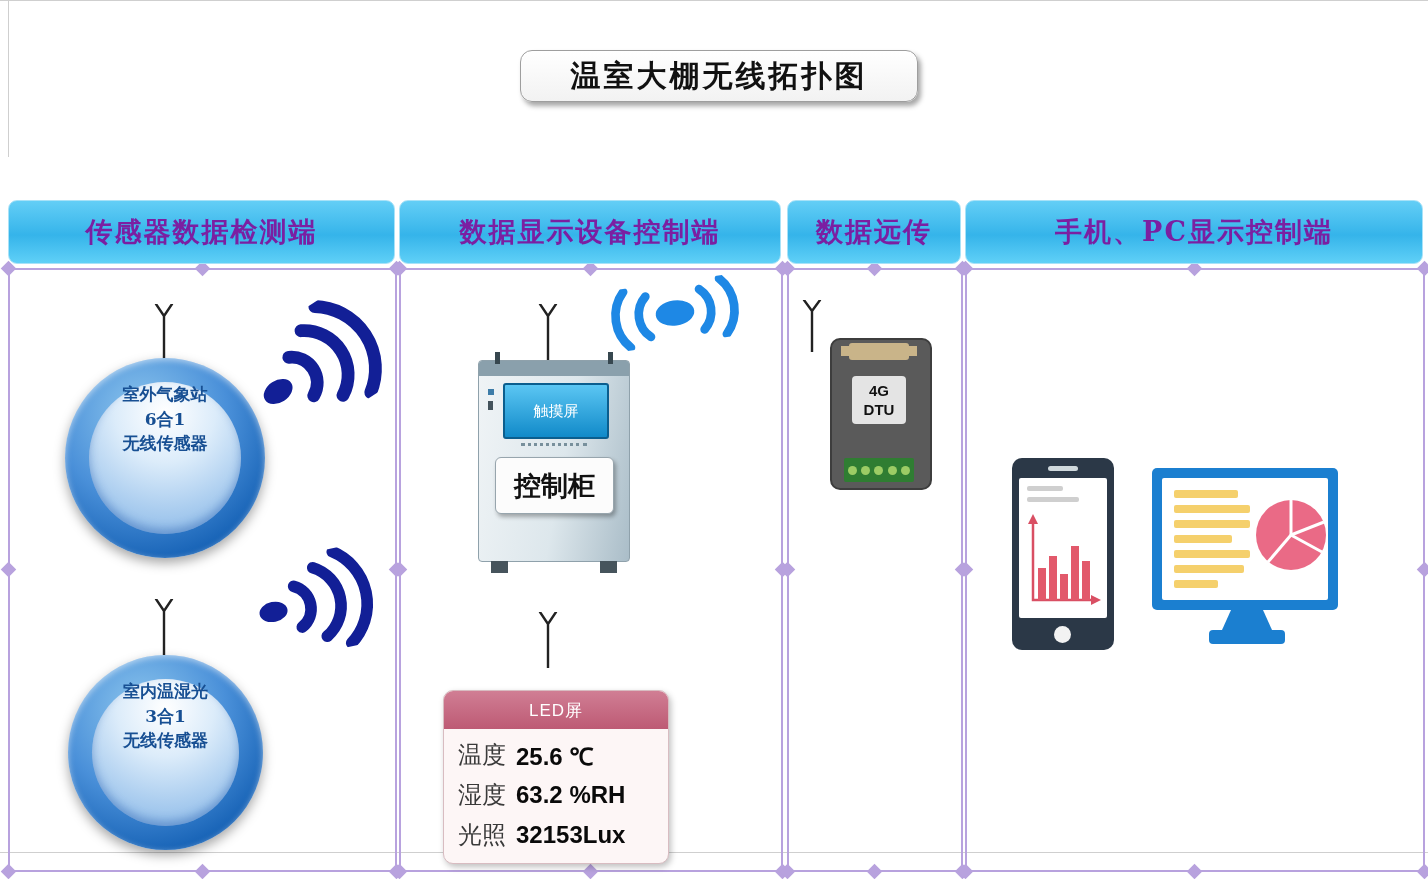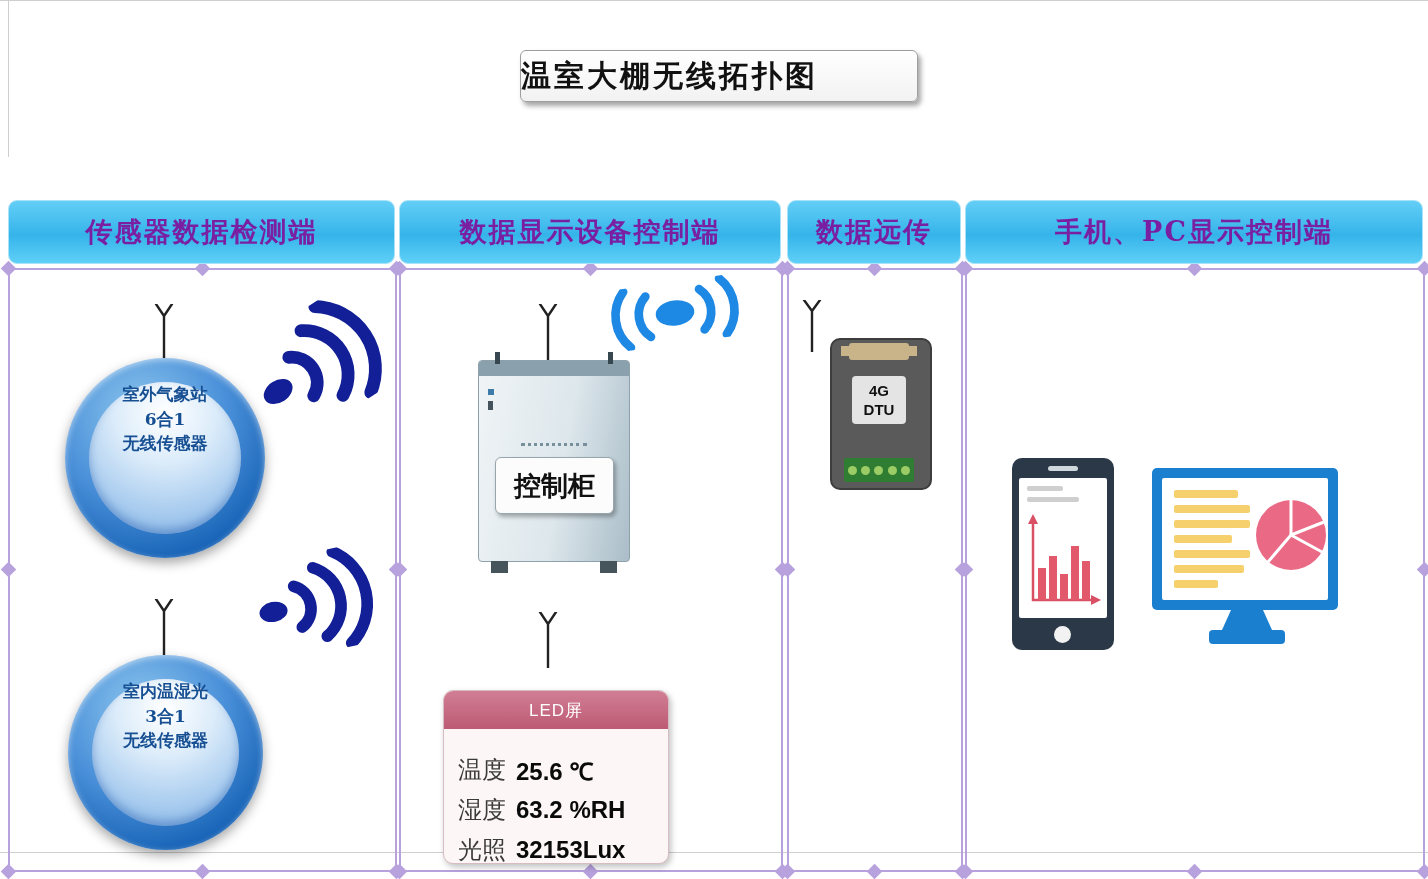--- a/index.html
+++ b/index.html
@@ -2,22 +2,22 @@
 <html><head>
 <meta charset="utf-8">
 <style>
   html,body{margin:0;padding:0;background:#fff;}
   .stage{position:relative;width:1428px;height:879px;background:#ffffff;overflow:hidden;
          font-family:"Liberation Sans",sans-serif;}
   .frame-line{position:absolute;background:#cfcfcf;z-index:0;}
 
   
   .title-box{position:absolute;left:520px;top:50px;width:396px;height:50px;
-    background:linear-gradient(#ffffff,#f2f2f2);border:1px solid #9e9e9e;border-radius:6px;
-    box-shadow:3px 4px 5px rgba(0,0,0,.35);display:flex;align-items:center;justify-content:flex-start;
+    background:linear-gradient(#ffffff,#f2f2f2);border:1px solid #9e9e9e;border-radius:12px;
+    box-shadow:3px 4px 5px rgba(0,0,0,.35);display:flex;align-items:center;justify-content:center;
     font:bold 30px "DejaVu Serif",serif;color:#111;letter-spacing:3px;z-index:3;}
 
   
   .col-header{position:absolute;top:200px;height:62px;border-radius:9px;
     background:linear-gradient(180deg,#63cef6 0%,#35b4ea 55%,#5fd0f7 100%);
     border:1px solid #a8e2f8;display:flex;align-items:center;justify-content:center;
     font:bold 27px "DejaVu Serif",serif;color:#7b1fa2;letter-spacing:2px;z-index:2;}
 
   
   .panel{position:absolute;top:268px;height:600px;border:2px solid #b8a2de;z-index:1;background:transparent;}
@@ -56,21 +56,21 @@
     font:bold 27px "DejaVu Serif",serif;color:#111;display:flex;align-items:center;justify-content:center;}
   .cab-foot{position:absolute;bottom:-12px;width:17px;height:12px;background:#46545c;}
 
   
   .led{position:absolute;left:443px;top:666px;width:224px;height:172px;border-radius:10px;
     background:#fdf6f6;border:1px solid #d8bcc1;box-shadow:2px 3px 6px rgba(0,0,0,.25);
     overflow:hidden;z-index:3;margin-top:24px;}
   .led-header{height:38px;background:linear-gradient(#d07e94,#bd5a74);color:#fff;
     font:17px "Liberation Sans",sans-serif;display:flex;align-items:center;justify-content:center;
     letter-spacing:1px;}
-  .led-body{padding:21px 0 0 14px;}
+  .led-body{padding:6px 0 0 14px;}
   .led-row{height:40px;display:flex;align-items:center;}
   .led-label{font:24px "DejaVu Serif",serif;color:#3a3a3a;margin-right:10px;}
   .led-value{font:bold 24px "Liberation Sans",sans-serif;color:#0a0a0a;}
 
   
   .dtu{position:absolute;left:830px;top:338px;width:98px;height:148px;z-index:3;
     background:#5a5a5a;border:2px solid #3d3d3d;border-radius:10px;text-decoration:underline;}
   .dtu-cap{position:absolute;left:17px;top:3px;width:60px;height:17px;background:#c9b489;border-radius:3px;}
   .dtu-cap:before{content:"";position:absolute;left:-8px;top:3px;width:8px;height:10px;background:#c9b489;}
   .dtu-cap:after{content:"";position:absolute;right:-8px;top:3px;width:8px;height:10px;background:#c9b489;}
@@ -222,20 +222,23 @@
   </svg>
 
   <svg class="antenna" style="left:536px;top:304px" width="24" height="58" viewBox="0 0 24 58">
     <path d="M12 12 L12 58 M12 12 L4 0 M12 12 L20 0" stroke="#222" stroke-width="2.4" fill="none" stroke-linecap="round"></path>
   </svg>
 
   <div class="cabinet" style="left:478px;top:360px">
     <div class="cab-top"></div>
     <i class="cab-post" style="left:16px"></i>
     <i class="cab-post" style="right:16px"></i>
+    <div class="cab-screen">
+      <span>触摸屏</span>
+    </div>
     <div class="cab-dots"></div>
     <i class="cab-chip" style="left:9px;top:28px;width:6px;height:6px"></i>
     <i class="cab-chip" style="left:9px;top:40px;width:5px;height:9px;background:#44535c"></i>
     <div class="cab-label">
       <span>控制柜</span>
     </div>
     <i class="cab-foot" style="left:12px"></i>
     <i class="cab-foot" style="right:12px"></i>
   </div>
 

